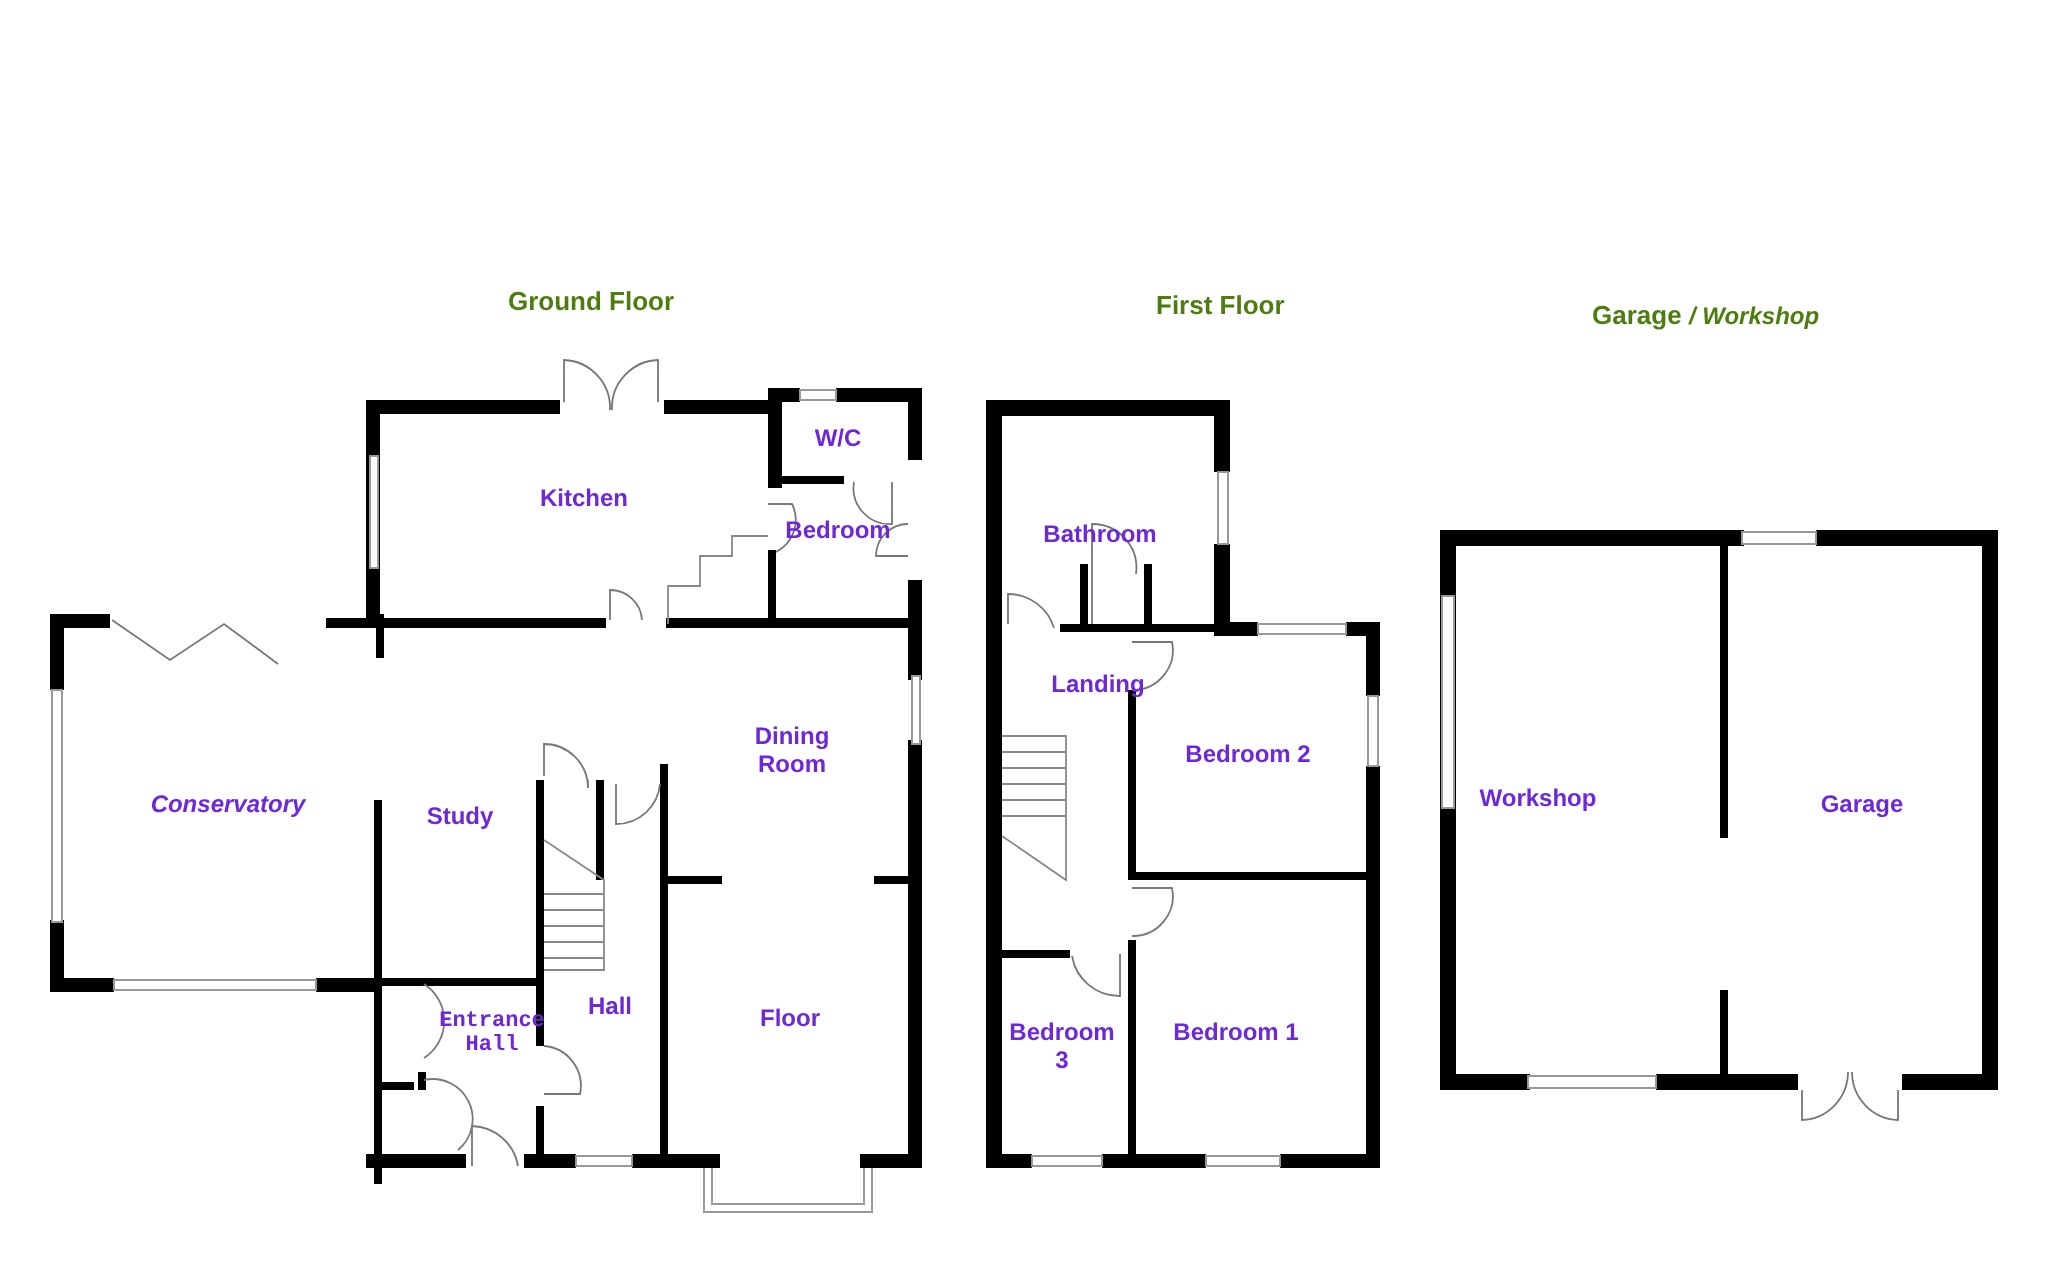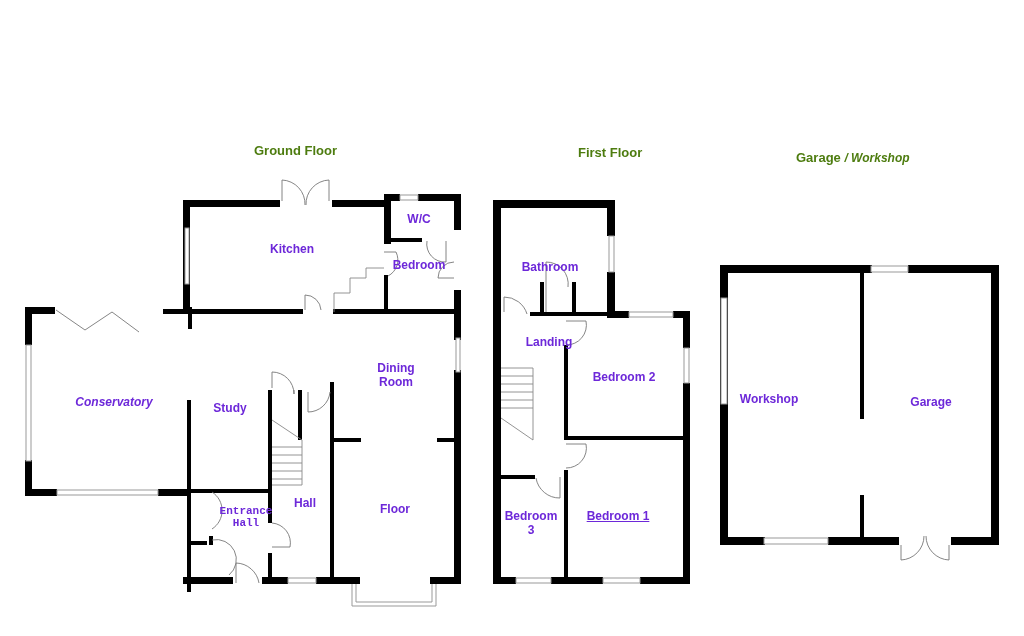--- a/index.html
+++ b/index.html
@@ -174,16 +174,16 @@
 <div class="room-label small" style="left:246px; top:517px; white-space:pre;">Entrance
 Hall</div>
 <div class="room-label" style="left:305px; top:503px;">Hall</div>
 <div class="room-label" style="left:395px; top:509px;">Floor</div>
 
 <div class="room-label" style="left:550px; top:240px;margin-top:27px;">Bathroom</div>
 <div class="room-label" style="left:531px; top:342px;padding-left:36px;">Landing</div>
 <div class="room-label" style="left:624px; top:377px;">Bedroom 2</div>
 <div class="room-label" style="left:531px; top:511px; white-space:pre;margin-top:12px;">Bedroom
 3</div>
-<div class="room-label" style="left:618px; top:516px;text-decoration:underline;">Bedroom 1</div>
+<div class="room-label" style="left:618px; top:516px;">Bedroom 1</div>
 
 <div class="room-label" style="left:769px; top:399px;">Workshop</div>
 <div class="room-label" style="left:931px; top:402px;">Garage</div>
 
 </body></html>

